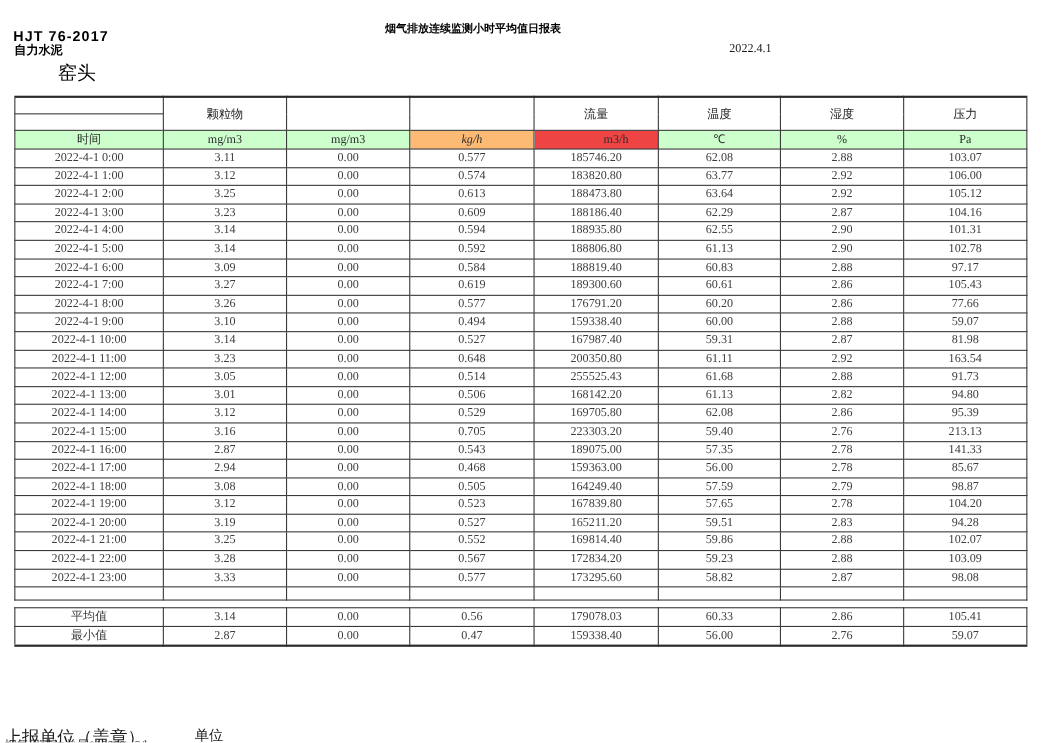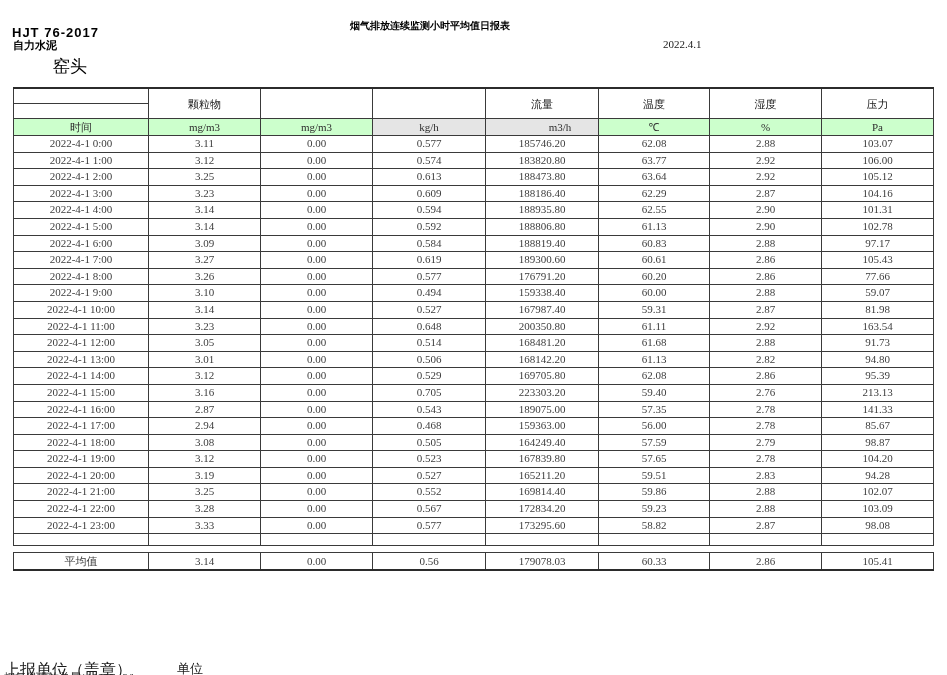--- a/index.html
+++ b/index.html
@@ -113,22 +113,22 @@
         <td rowspan="2">湿度</td>
         <td rowspan="2">压力</td>
       </tr>
       <tr class="grp-row-2">
         <td></td>
       </tr>
       <tr class="units-row">
         <td style="background: rgb(204, 255, 204);">时间</td>
         <td style="background: rgb(204, 255, 204);">mg/m3</td>
         <td style="background: rgb(204, 255, 204);">mg/m3</td>
-        <td style="background: #e5e5e5;">kg/h</td>
-        <td style="background: #e5e5e5; padding-left: 36px;">m3/h</td>
+        <td style="background: #fdba74; font-style: italic;">kg/h</td>
+        <td style="background: #ef4444; padding-left: 36px;">m3/h</td>
         <td style="background: rgb(204, 255, 204);">℃</td>
         <td style="background: rgb(204, 255, 204);">%</td>
         <td style="background: rgb(204, 255, 204);">Pa</td>
       </tr>
     </thead>
     <tbody>
         <tr>
           <td>2022-4-1 0:00</td>
           <td>3.11</td>
           <td>0.00</td>
@@ -246,21 +246,21 @@
           <td>200350.80</td>
           <td>61.11</td>
           <td>2.92</td>
           <td>163.54</td>
         </tr>
         <tr>
           <td>2022-4-1 12:00</td>
           <td>3.05</td>
           <td>0.00</td>
           <td>0.514</td>
-          <td>168481.20</td>
+          <td>255525.43</td>
           <td>61.68</td>
           <td>2.88</td>
           <td>91.73</td>
         </tr>
         <tr>
           <td>2022-4-1 13:00</td>
           <td>3.01</td>
           <td>0.00</td>
           <td>0.506</td>
           <td>168142.20</td>
@@ -398,20 +398,30 @@
         <tr>
           <td>平均值</td>
           <td>3.14</td>
           <td>0.00</td>
           <td>0.56</td>
           <td>179078.03</td>
           <td>60.33</td>
           <td>2.86</td>
           <td>105.41</td>
         </tr>
+        <tr>
+          <td>最小值</td>
+          <td>2.87</td>
+          <td>0.00</td>
+          <td>0.47</td>
+          <td>159338.40</td>
+          <td>56.00</td>
+          <td>2.76</td>
+          <td>59.07</td>
+        </tr>
       </tbody>
   </table>
 
   <div class="footer-note-1">烟气日排放总量*10000m3/h</div>
   <div class="footer-line-2">上报单位（盖章）</div>
   <div class="footer-unit-label">单位</div>
 
 </div>
 
 </body></html>

